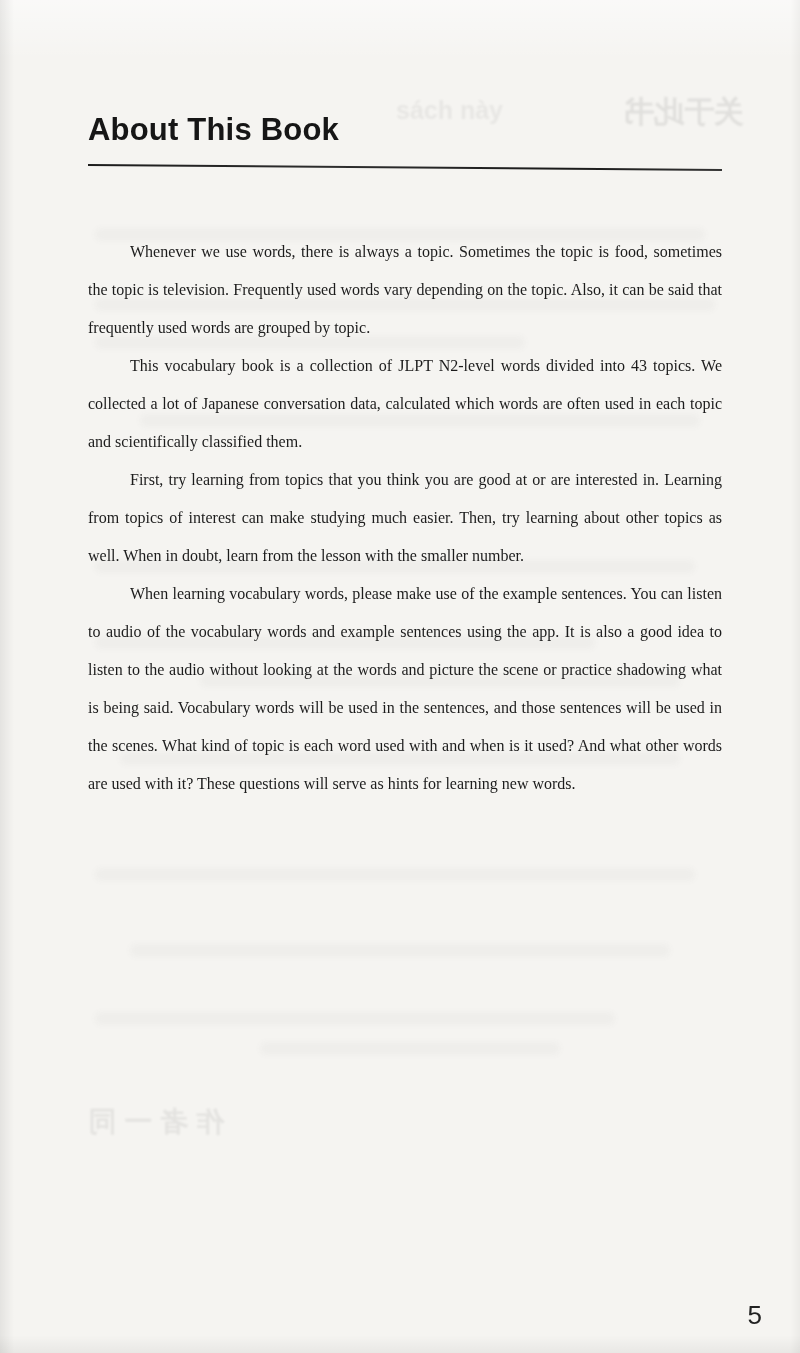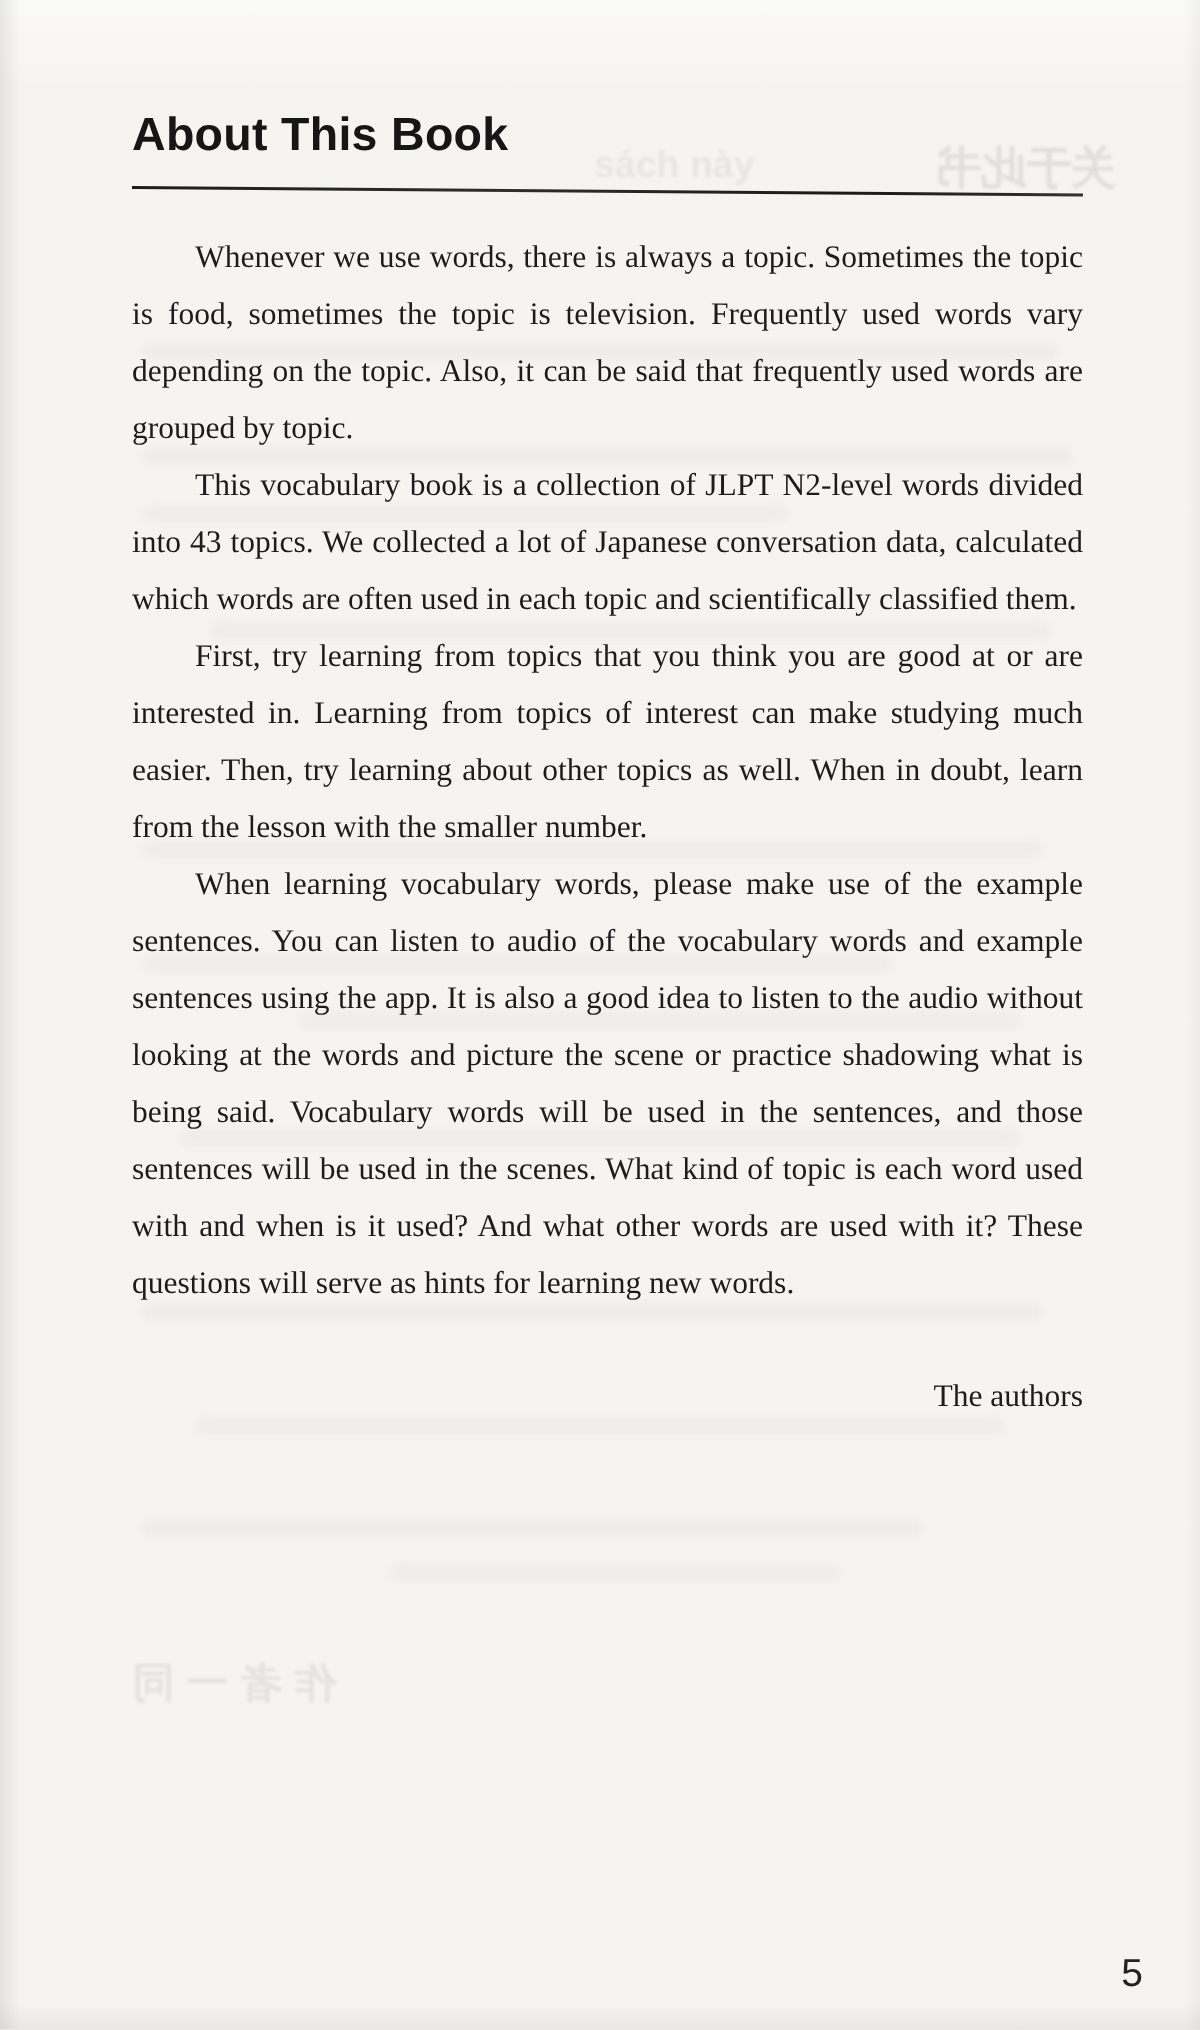--- a/index.html
+++ b/index.html
@@ -26,40 +26,40 @@
 
   .column {
     position: absolute;
     left: 88px;
     top: 0;
     width: 634px;
   }
 
   .title {
     margin: 0;
-    padding-top: 72px;
+    padding-top: 112px;
     font-family: "Liberation Sans", sans-serif;
     font-weight: 600;
     font-size: 31px;
     line-height: 36px;
     letter-spacing: 0.2px;
     color: #161616;
   }
 
   .rule {
     height: 2px;
     margin-top: 16px;
     background: linear-gradient(to right, #1c1c1c 0%, #2e2e2e 40%, #1a1a1a 75%, #333 100%);
     transform: rotate(0.45deg);
     transform-origin: left center;
   }
 
   .body-text {
-    margin-top: 26px;
-    font-size: 21px;
+    margin-top: 67px;
+    font-size: 16px;
     line-height: 38px;
     text-align: justify;
     color: #1c1c1c;
   }
 
   .body-text p {
     margin: 0;
     text-indent: 42px;
   }
 
@@ -151,18 +151,17 @@
     <h1 class="title">About This Book</h1>
     <div class="rule"></div>
 
     <section class="body-text">
       <p>Whenever we use words, there is always a topic. Sometimes the topic is food, sometimes the topic is television. Frequently used words vary depending on the topic. Also, it can be said that frequently used words are grouped by topic.</p>
       <p>This vocabulary book is a collection of JLPT N2-level words divided into 43 topics. We collected a lot of Japanese conversation data, calculated which words are often used in each topic and scientifically classified them.</p>
       <p>First, try learning from topics that you think you are good at or are interested in. Learning from topics of interest can make studying much easier. Then, try learning about other topics as well. When in doubt, learn from the lesson with the smaller number.</p>
       <p>When learning vocabulary words, please make use of the example sentences. You can listen to audio of the vocabulary words and example sentences using the app. It is also a good idea to listen to the audio without looking at the words and picture the scene or practice shadowing what is being said. Vocabulary words will be used in the sentences, and those sentences will be used in the scenes. What kind of topic is each word used with and when is it used? And what other words are used with it? These questions will serve as hints for learning new words.</p>
     </section>
 
-    <div class="signature">The authors</div>
   </div>
 
   <div class="page-number">5</div>
 
 </div>
 
 </body></html>

